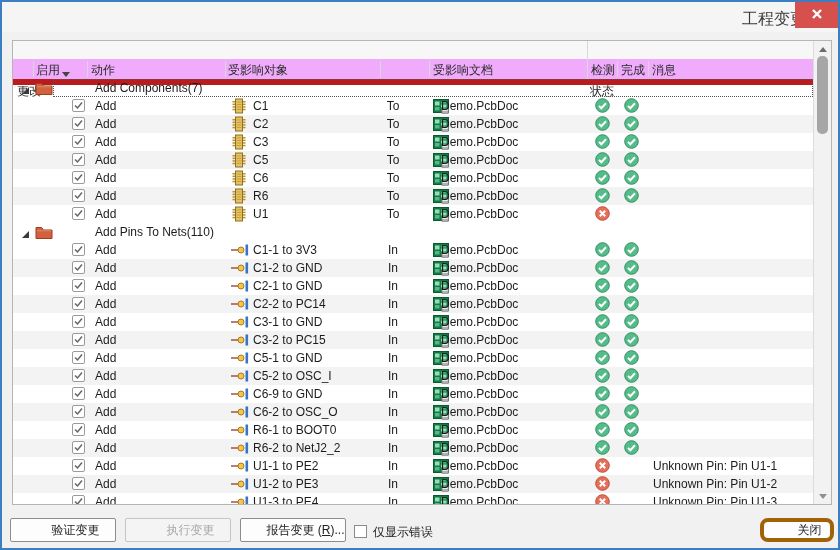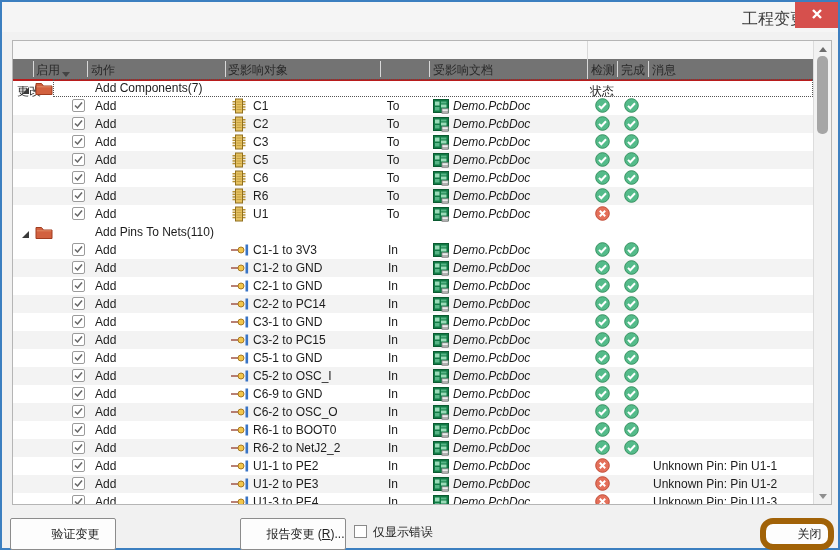--- a/index.html
+++ b/index.html
@@ -10,22 +10,22 @@
   .titlebar{position:absolute;left:0;top:0;right:0;height:30px;background:#f5f5f5;}
   .title{position:absolute;left:0;right:0;top:7px;text-align:right;font-size:16px;color:#3a3a3a;}
   .closebtn{position:absolute;top:0;right:0;width:43px;height:26px;background:#d6504d;
     display:flex;align-items:center;justify-content:center;cursor:pointer;}
   
   .table{position:absolute;left:10px;top:38px;width:820px;height:465px;box-sizing:border-box;
     background:#fff;border:1px solid #b5b5b5;}
   .gh-row{position:absolute;left:0;top:0;right:0;height:18px;background:#f7f7f7;
     border-bottom:1px solid #e3e3e3;}
   .gh-row .lbl{position:absolute;top:2px;white-space:nowrap;color:#2a2a2a;margin-top:40px;}
-  .col-row{position:absolute;left:0;top:18px;right:0;height:20px;background:#737373;
-    border-bottom:2px solid #b91c1c;}
+  .col-row{position:absolute;left:0;top:18px;right:0;height:20px;background:#f0abfc;
+    border-bottom:6px solid #b91c1c;}
   .col-row .lbl{position:absolute;top:3px;white-space:nowrap;color:#2a2a2a;}
   .hsep{position:absolute;top:2px;bottom:2px;width:1px;background:#d8d8d8;}
   .hsep-tall{position:absolute;top:0;height:38px;width:1px;background:#d8d8d8;left:574px;}
   .sortarrow{position:absolute;left:49px;top:8px;}
   
   .rows{position:absolute;left:0;top:38px;width:801px;bottom:0;overflow:hidden;}
   .row{position:relative;height:18px;}
   .row.item.shade{background:#f3f3f3;}
   .cell{position:absolute;top:0;line-height:18px;white-space:nowrap;}
   .expand{position:absolute;left:8px;top:5px;}
@@ -33,39 +33,39 @@
   .glabel{left:82px;}
   .focusrect{position:absolute;left:40px;right:1px;top:0;bottom:0;border:1px dotted #555;box-sizing:border-box;}
   .cb{position:absolute;left:59px;top:2px;width:13px;height:13px;box-sizing:border-box;
     border:1px solid #9b9b9b;border-radius:2px;background:#fff;
     display:flex;align-items:center;justify-content:center;}
   .action{left:82px;}
   .oicon{position:absolute;left:218px;top:1px;}
   .object{left:240px;}
   .dir{left:360px;width:40px;text-align:center;}
   .dicon{position:absolute;left:420px;top:1px;}
-  .doc{left:440px;font-style:italic;}
+  .doc{left:428px;}
   .sicon{position:absolute;top:1px;}
   .sicon.check{left:582px;}
   .sicon.done{left:611px;}
   .msg{left:640px;}
   
   .vscroll{position:absolute;right:0;top:0;bottom:0;width:17px;background:#f2f2f2;border-left:1px solid #dcdcdc;}
   .sarrow{position:absolute;left:0;right:0;height:14px;display:flex;align-items:center;justify-content:center;cursor:pointer;}
   .sarrow.up{top:1px;}
   .sarrow.down{bottom:1px;}
   .thumb{position:absolute;left:3px;right:3px;top:15px;height:78px;background:#a6a6a6;border-radius:5px;cursor:grab;}
   
-  .btn{position:absolute;top:516px;height:32px;box-sizing:border-box;background:#fdfdfd;
+  .btn{position:absolute;top:516px;height:24px;box-sizing:border-box;background:#fdfdfd;
     border:1px solid #8c8c8c;border-radius:2px;display:flex;align-items:center;justify-content:center;
     white-space:nowrap;cursor:pointer;color:#222;padding-left:25px;}
   .btn.validate{left:8px;width:106px;}
   .btn.execute{left:123px;width:106px;color:#a8a8a8;border-color:#c5c5c5;background:#f4f4f4;cursor:default;}
   .btn.report{left:238px;width:106px;}
-  .btn.close{left:758px;width:74px;border:6px solid #a16207;border-radius:13px;}
+  .btn.close{left:758px;width:74px;border:4px solid #a16207;border-radius:8px;}
   .accesskey{text-decoration:underline;}
   .fcb{position:absolute;left:352px;top:523px;width:13px;height:13px;box-sizing:border-box;
     border:1px solid #8a8a8a;background:#fff;cursor:pointer;}
   .fcblabel{position:absolute;left:371px;top:516px;height:28px;line-height:28px;}
 </style>
 </head>
 <body>
 
 <div class="dialog">
 
@@ -988,20 +988,21 @@
       <div class="thumb"></div>
       <div class="sarrow down">
         <svg width="8" height="5" viewBox="0 0 8 5">
             <polygon points="0,0 8,0 4,5" fill="#8f8f8f"></polygon>
           </svg>
       </div>
     </div>
   </div>
 
   <div class="btn validate">验证变更</div>
+  <div class="btn execute">执行变更</div>
   <div class="btn report">
       <span>报告变更 (</span>
       <span class="accesskey">R</span>
       <span>)...</span>
     </div>
   <div class="fcb"></div>
   <div class="fcblabel">仅显示错误</div>
   <div class="btn close">关闭</div>
 
 </div>

